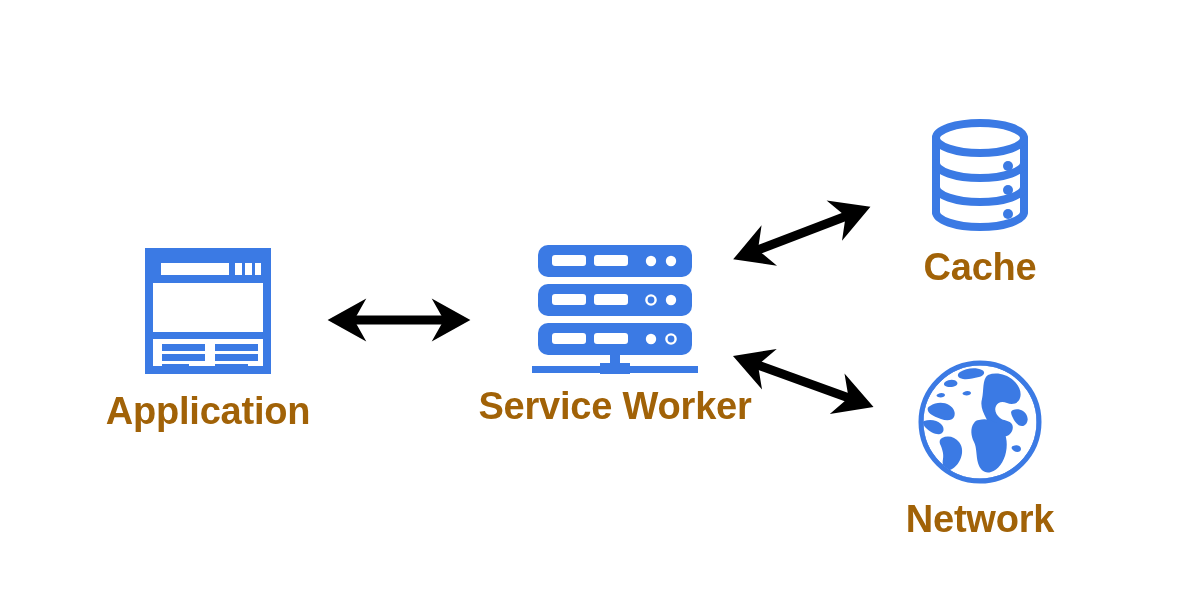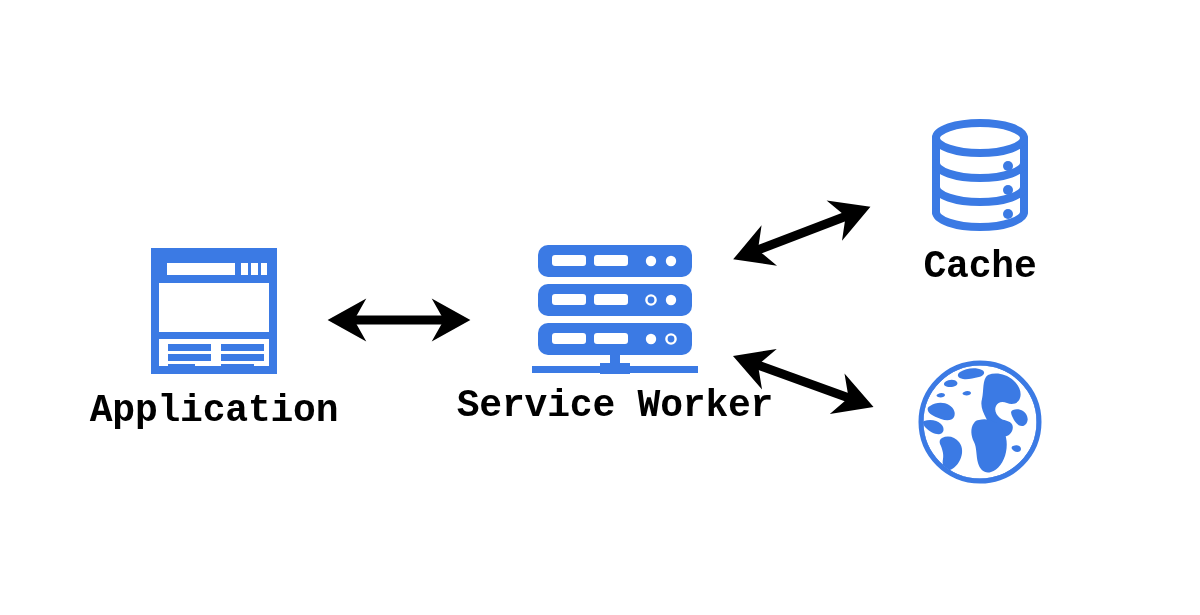--- a/index.html
+++ b/index.html
@@ -24,31 +24,31 @@
   .node {
     position: absolute;
     display: flex;
     flex-direction: column;
     align-items: center;
   }
   .node-icon {
     display: block;
   }
   .node-label {
-    font-family: Liberation Mono, monospace;
+    font-family: Liberation Sans, sans-serif;
     font-weight: bold;
-    color: #000000;
+    color: #a16207;
     white-space: nowrap;
     line-height: 1;
     letter-spacing: -0.2px;
   }
 
   
   #node-application {
-    left: 9px;
+    left: 3px;
     top: 248px;
     width: 410px;
   }
   #node-application .node-label { font-size: 38px; margin-top: 18px; }
 
   #node-service-worker {
     left: 355px;
     top: 243px;
     width: 520px;
     align-items: center;
@@ -208,15 +208,16 @@
                  C28,96 26,90 24,86 C23,83 24,81 26,80 Z"></path>
 
         <path d="M22,36 C25,34 29,35 29,37 C29,39 25,40 22,39 C20,38 20,37 22,36 Z"></path>
         <path d="M48,34 C51,32 55,33 55,35 C55,37 51,38 48,37 C46,36 46,35 48,34 Z"></path>
         <path d="M97,88 C101,86 105,88 105,91 C105,94 101,95 98,93 C95,91 95,89 97,88 Z"></path>
       </g>
 
       <circle cx="64" cy="64" r="61.5" fill="none" stroke="#ffffff" stroke-width="9"></circle>
       <circle cx="64" cy="64" r="59" fill="none" stroke="#3b7ae4" stroke-width="5"></circle>
     </svg>
+    <div class="node-label">Network</div>
   </div>
 
 </div>
 
 </body></html>

